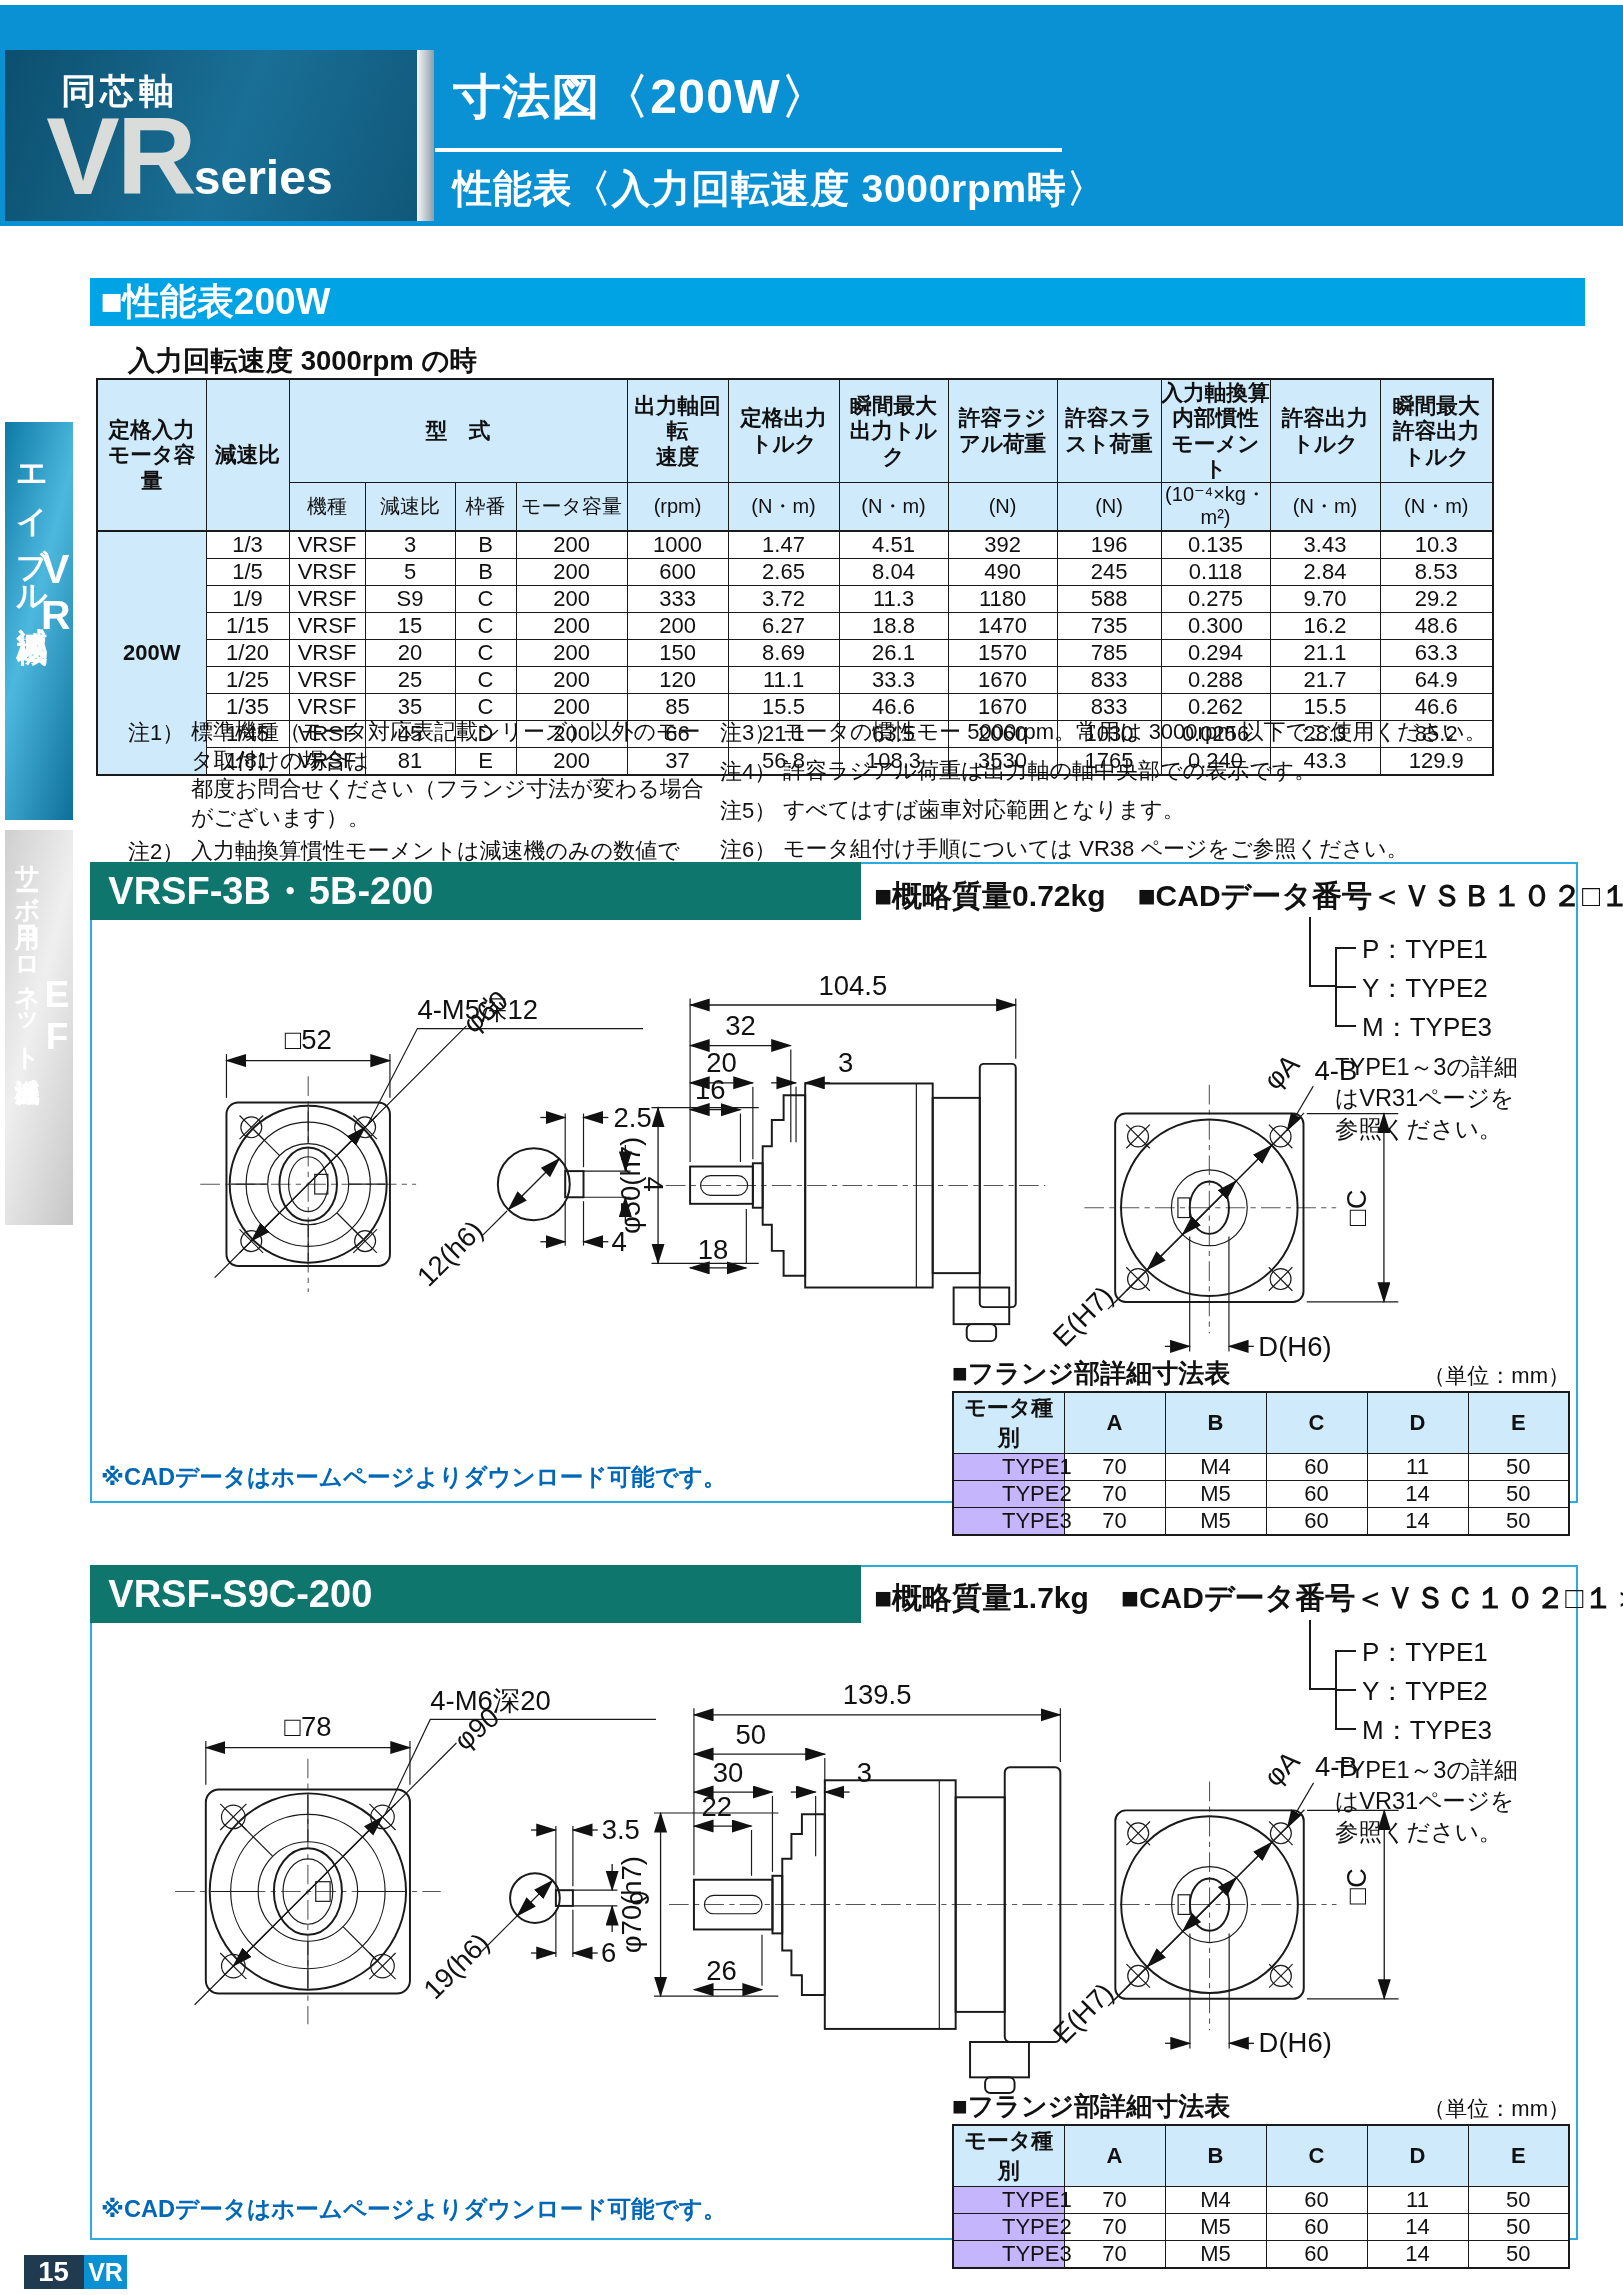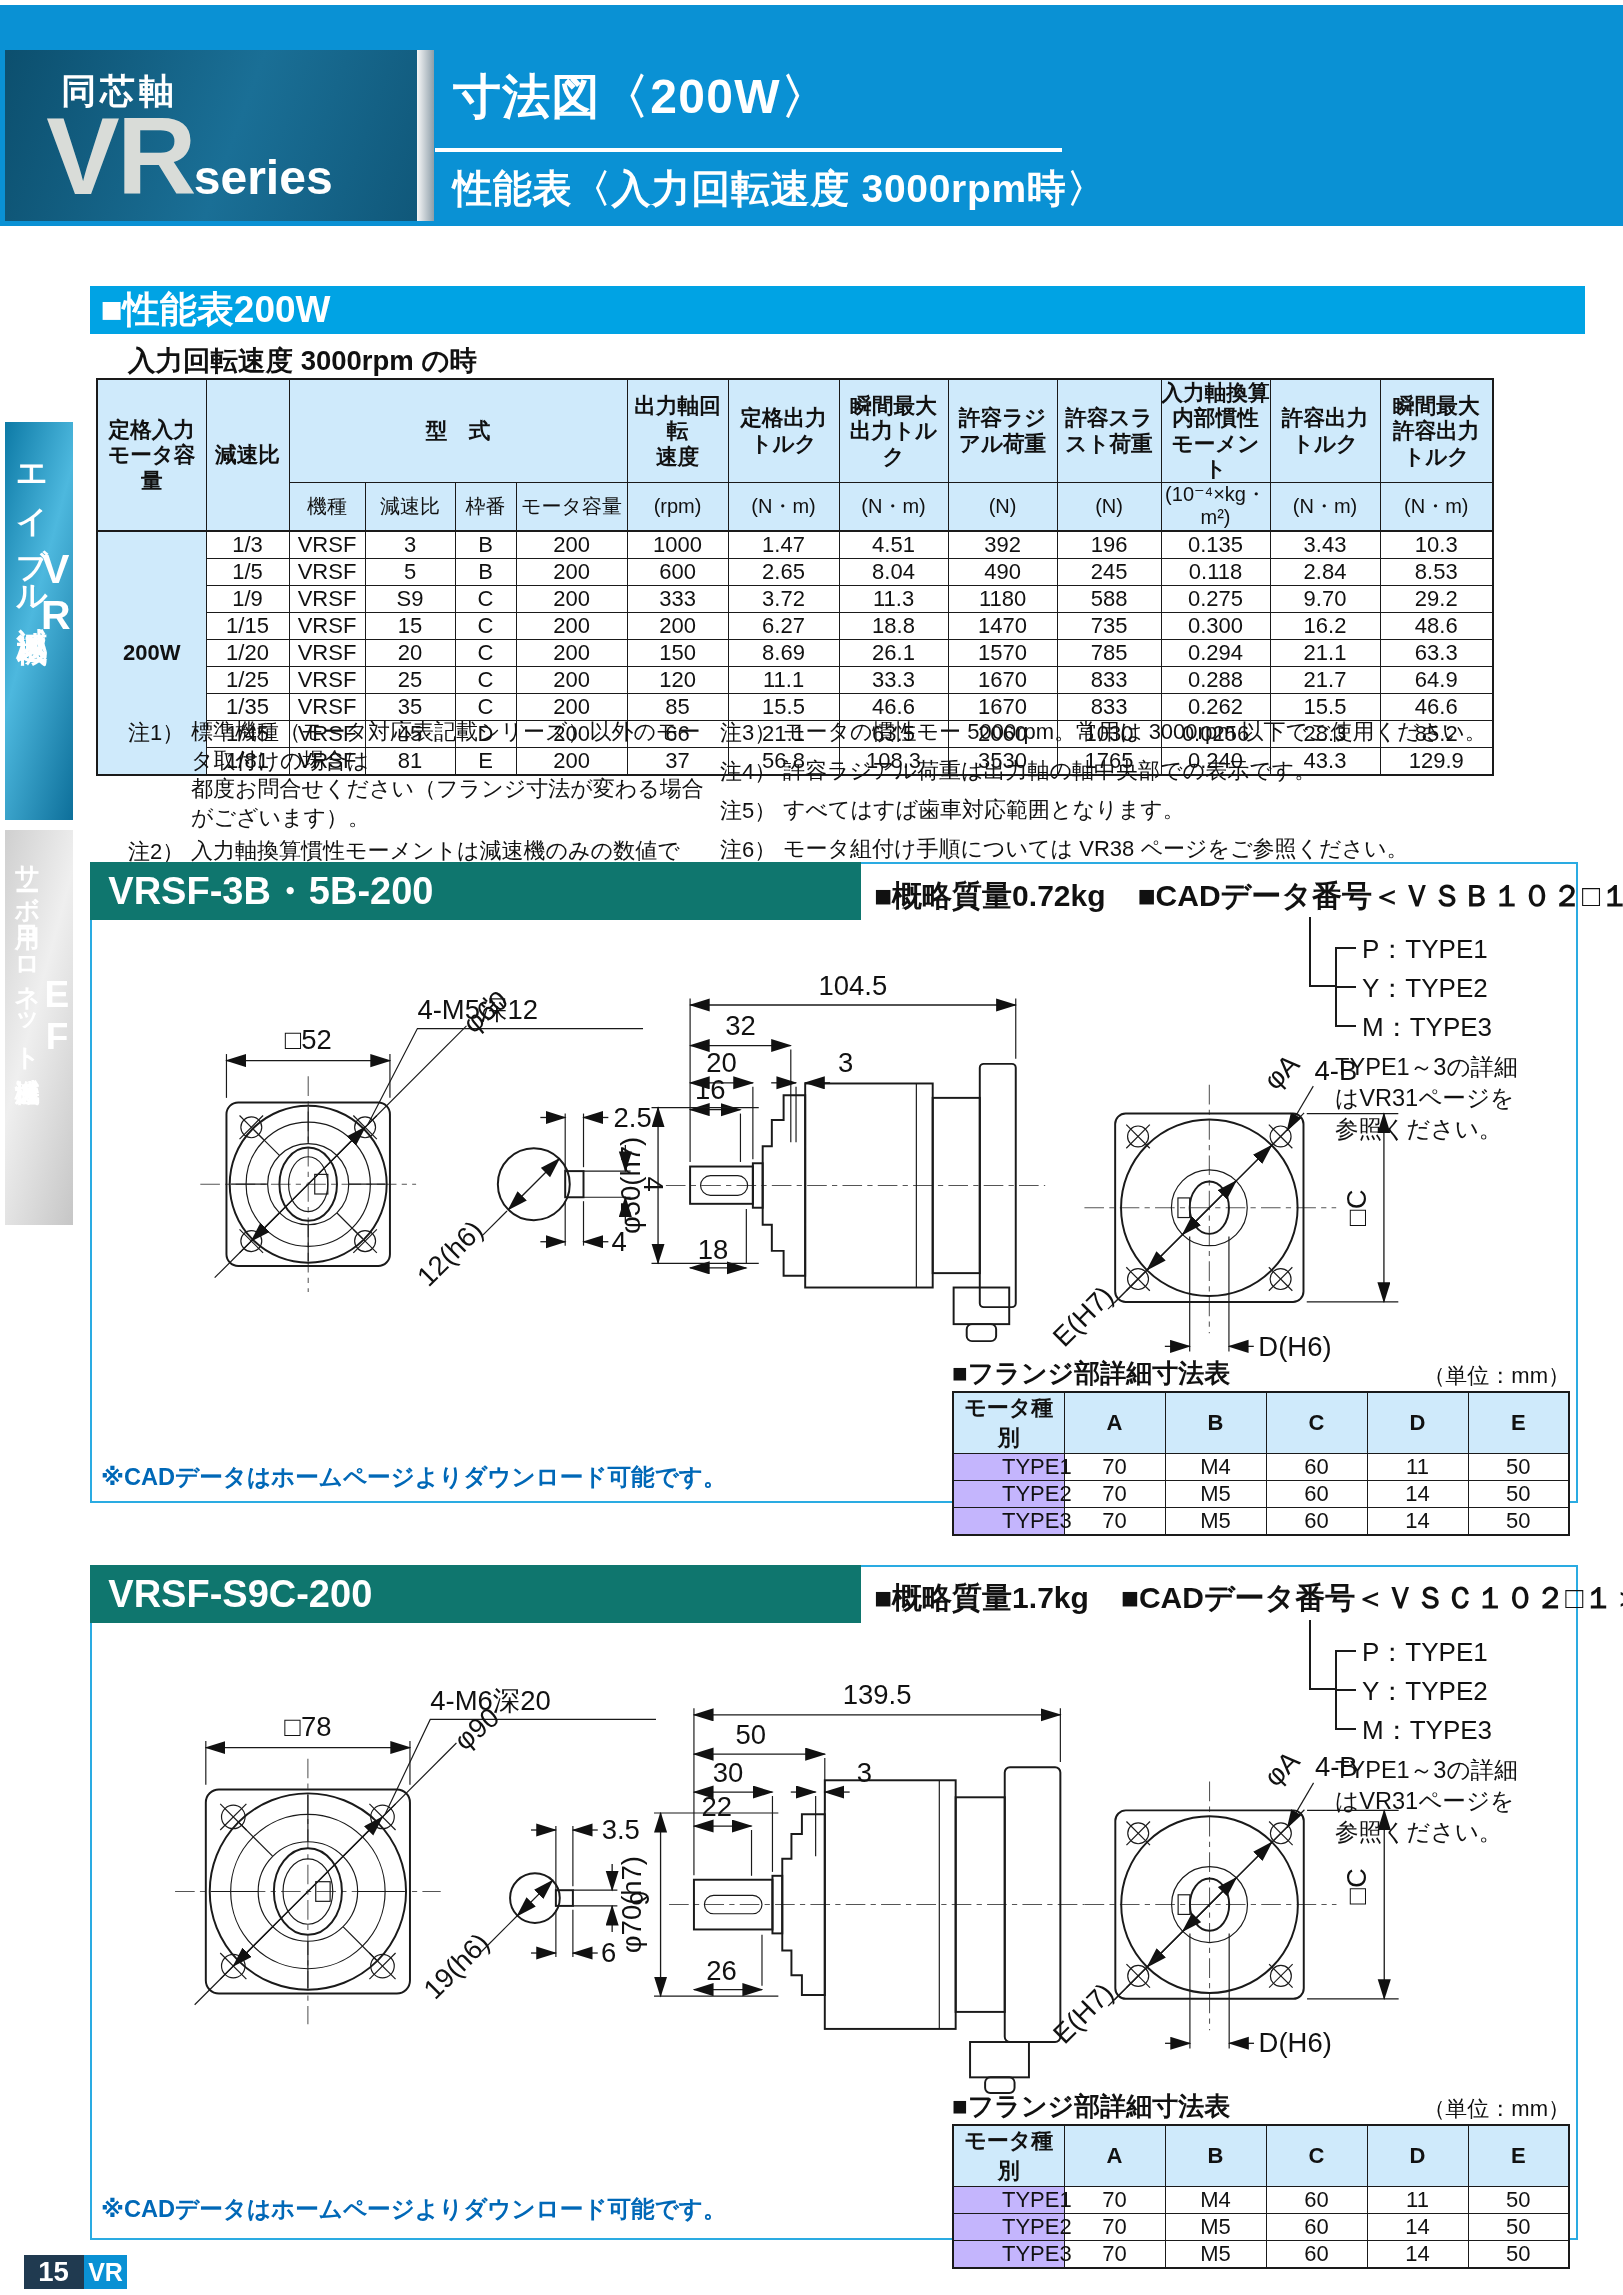--- a/index.html
+++ b/index.html
@@ -94,21 +94,21 @@
     </div>
   </div>
   <div class="tab2">
     <span class="vtext" style="left:6.5px;top:17px;font-size:25px;letter-spacing:1.3px;">サーボ用コロネット減速機</span>
     <div class="stack" style="right:3.9px;top:144px;font-size:37px;line-height:42px;">
       <span>E</span>
       <span>F</span>
     </div>
   </div>
 
-  <div class="banner" style="left:90px;top:286px;width:1484px;height:48px;font-size:37px;padding-left:10.5px;">■性能表200W</div>
+  <div class="banner" style="left:90px;top:278px;width:1484px;height:48px;font-size:37px;padding-left:10.5px;">■性能表200W</div>
   <div class="abs" style="left:128px;top:343px;font-size:27.5px;font-weight:bold;">入力回転速度 3000rpm の時</div>
 
   <div class="abs" style="left:96px;top:378px;">
     <table class="perf">
       <colgroup>
         <col style="width:109px">
           <col style="width:83px">
           <col style="width:76px">
           <col style="width:90px">
         <col style="width:61px">

